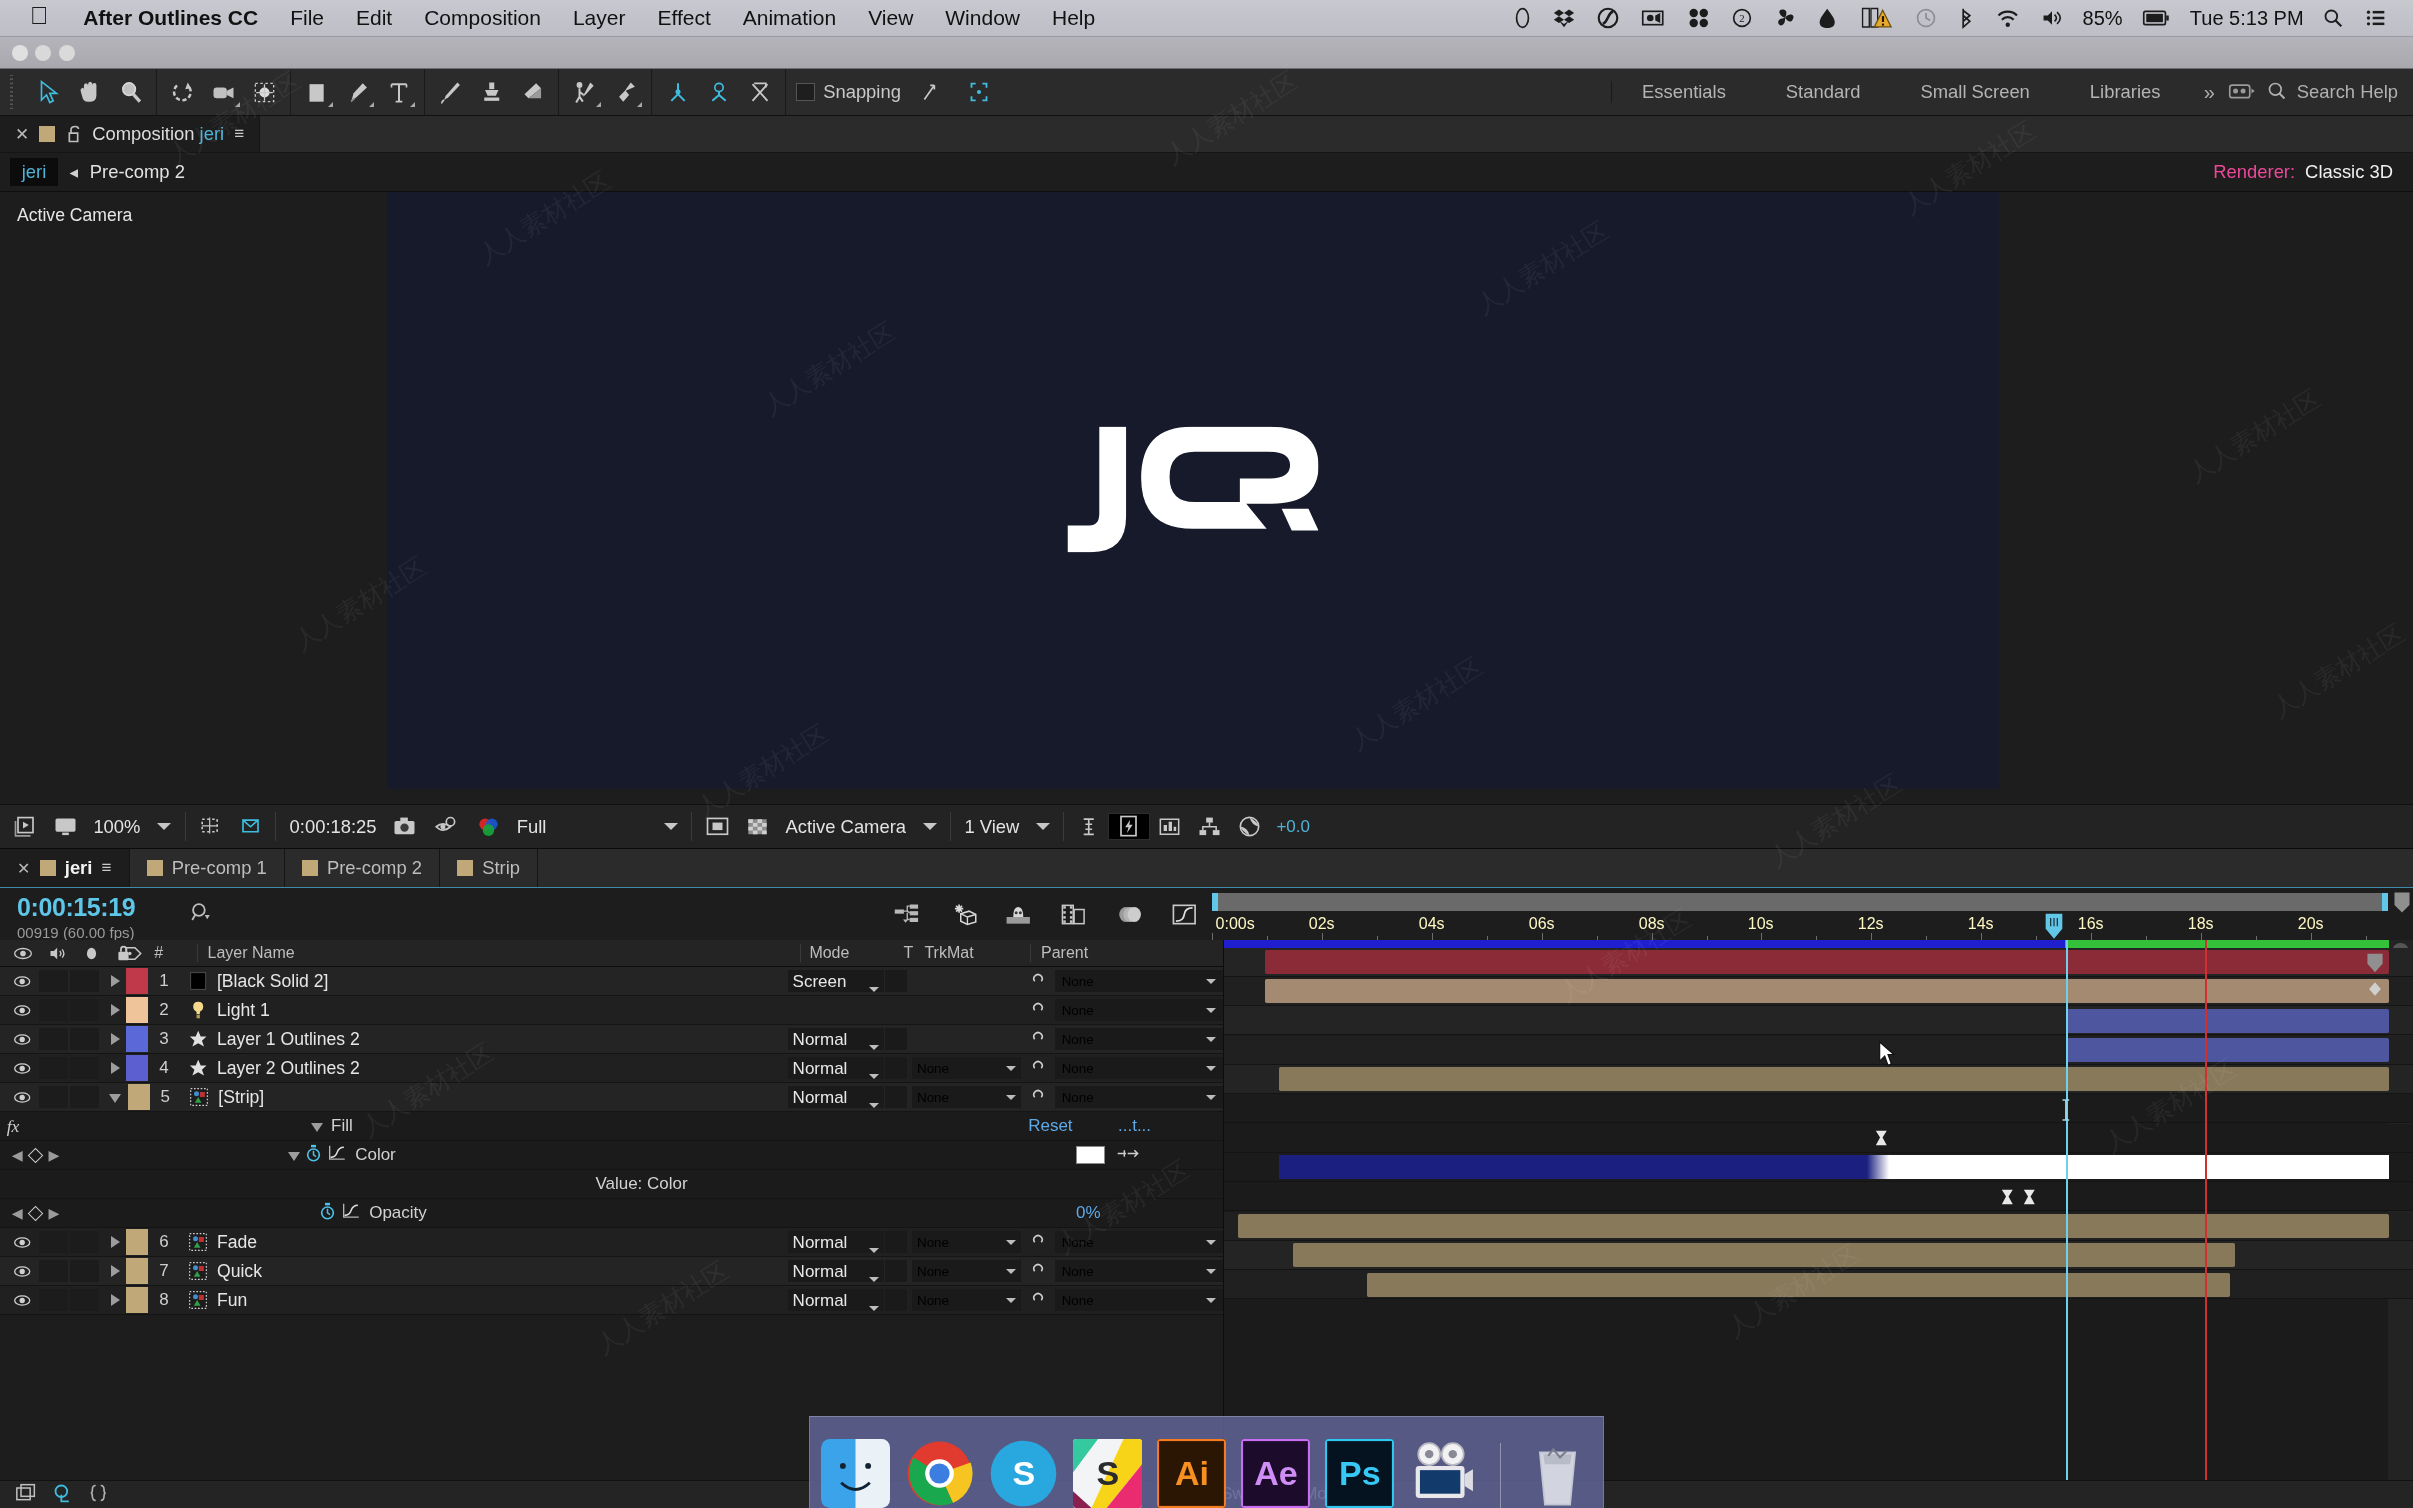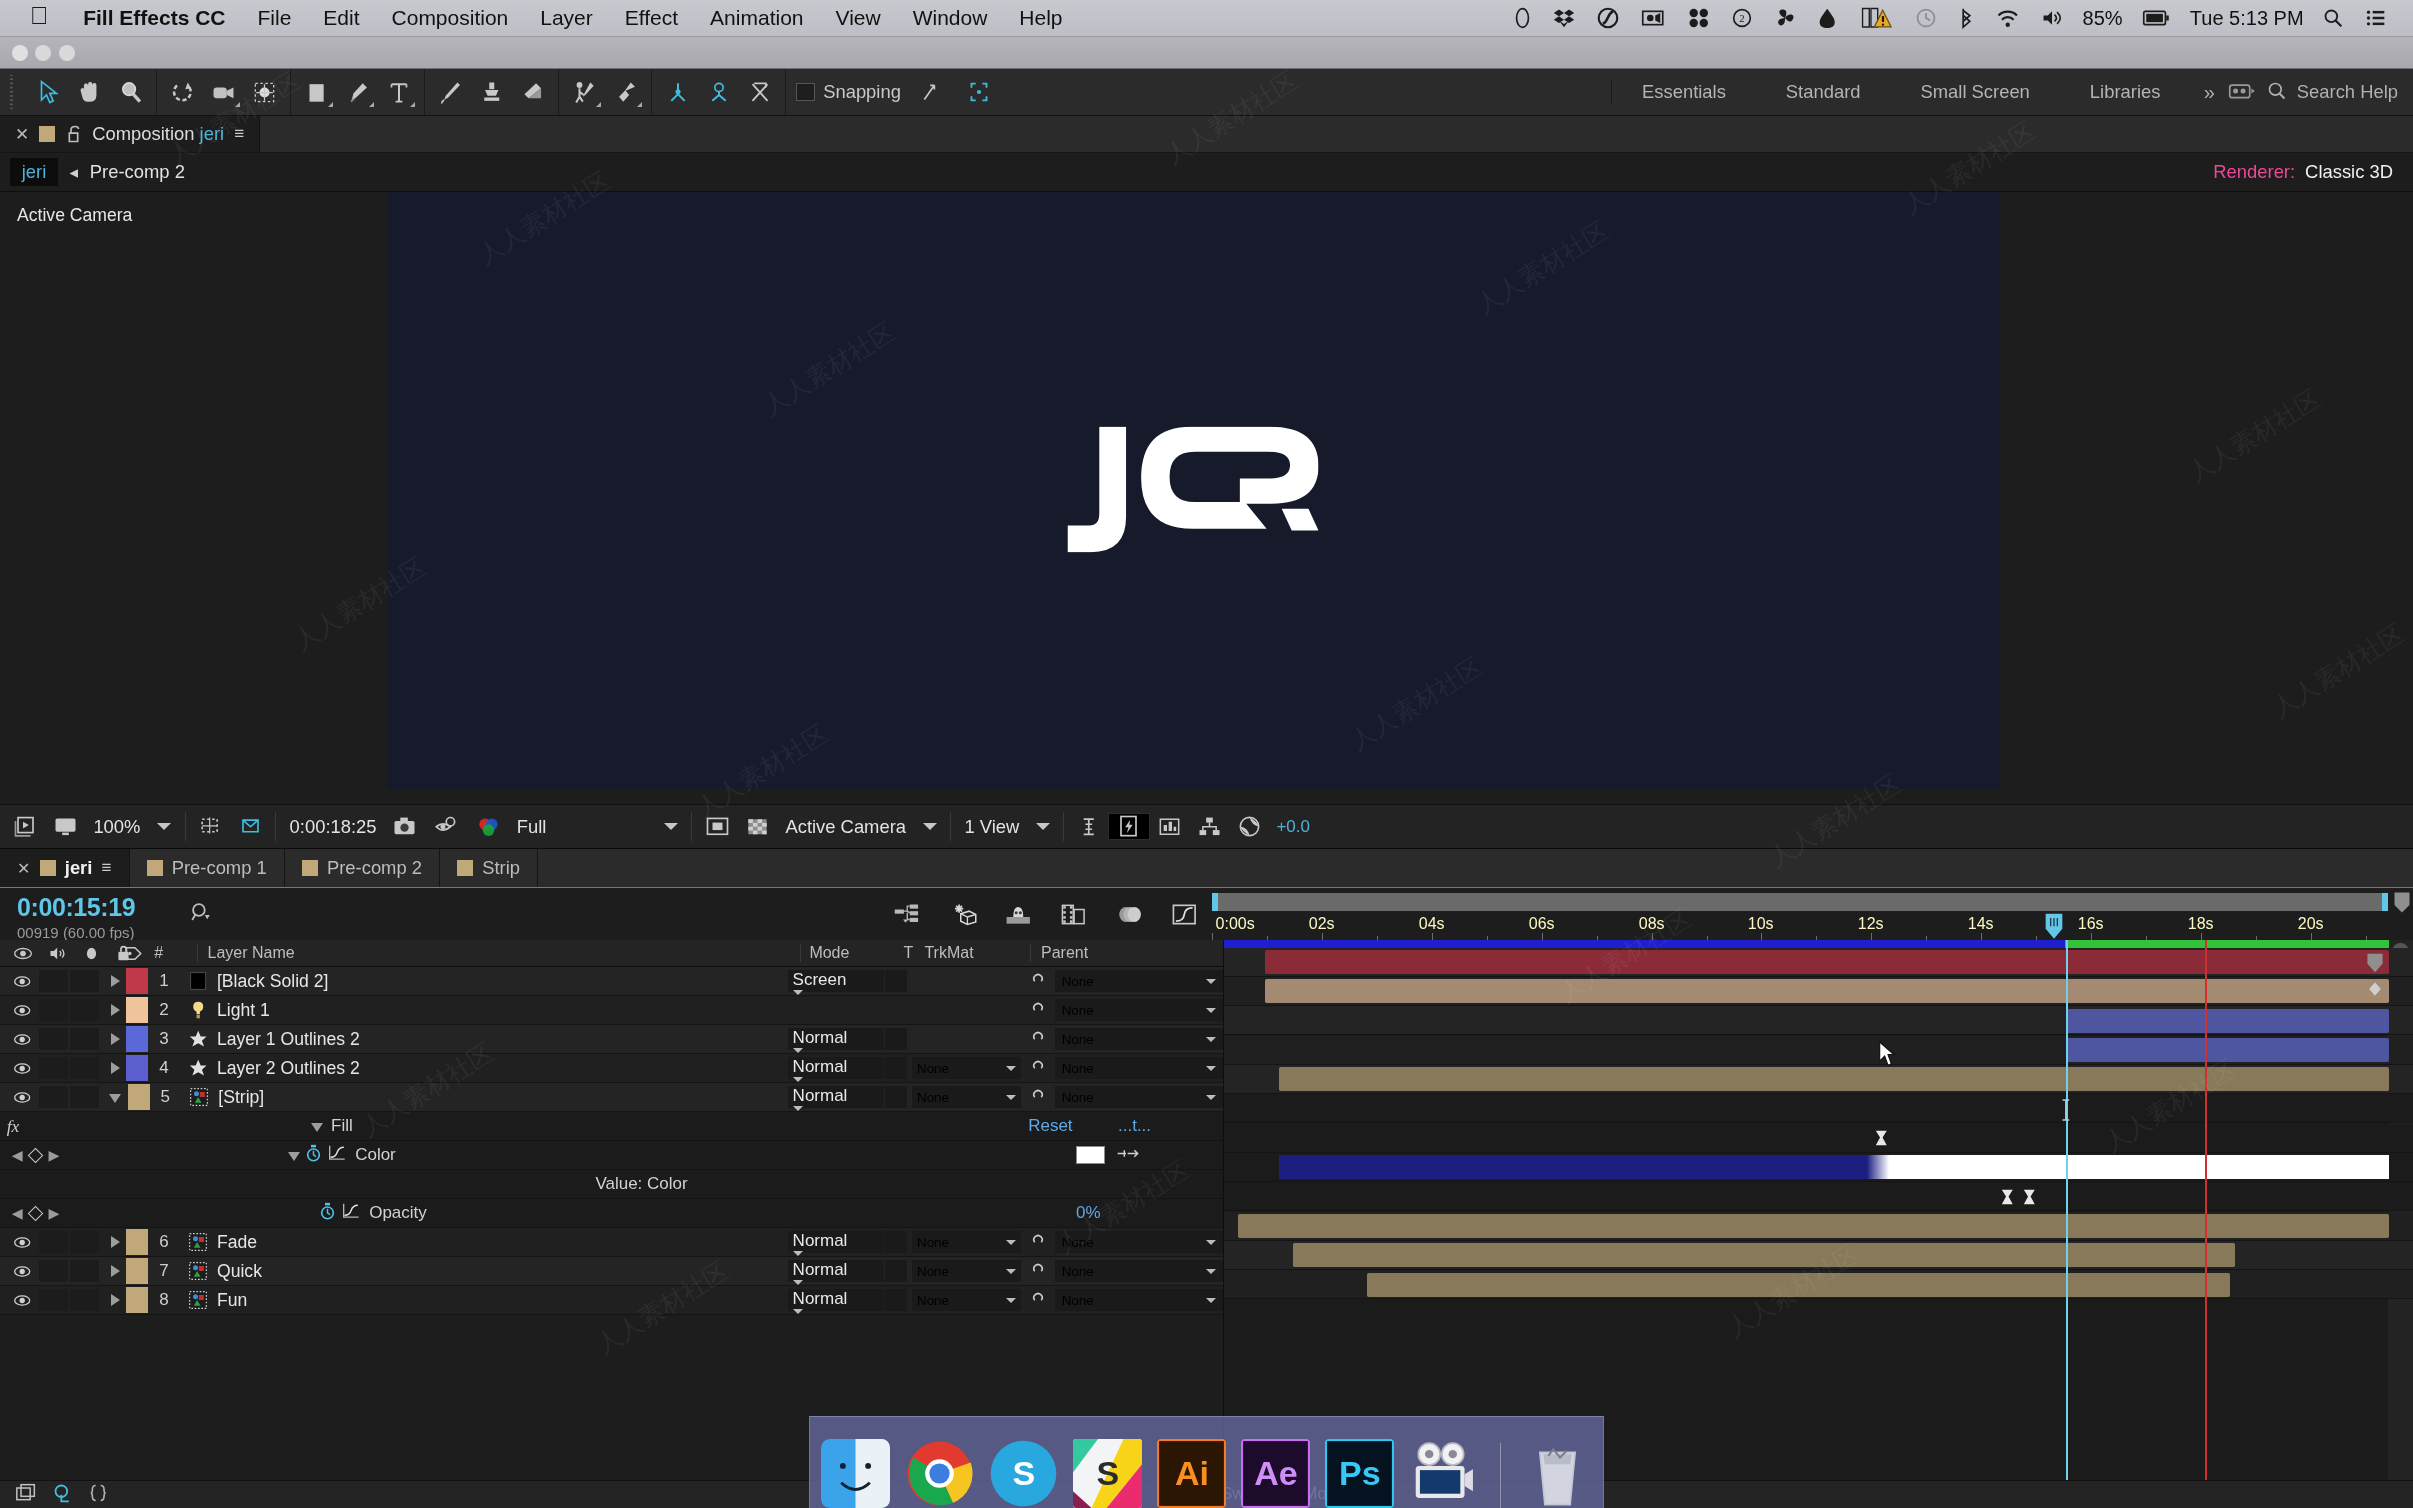--- a/index.html
+++ b/index.html
@@ -176,22 +176,22 @@
          margin-left: 8.4px;}
   .cellbox { width: 28.5px; height: 22.6px; background:#1c1c1c; margin-left: 2.5px; }
   .tri { width: 0; height: 0; border-top: 6.7px solid transparent; border-bottom: 6.7px solid transparent;
          border-left: 9.2px solid #9d9d9d; margin-left: 11.7px; }
   .tri.open { border-left:6.7px solid transparent; border-right:6.7px solid transparent;
               border-top: 9.2px solid #9d9d9d; border-bottom: 0; margin-left: 10px; margin-top: 3.4px;}
   .lcolor { width: 22px; height: 26px; margin-left: 6.7px; }
   .lnum { width: 37px; text-align:left; padding-left: 11px; font-size:17px; color:#cfcfcf; }
   .ltype { width: 25px; display:flex; align-items:center; justify-content:center; }
   .lname { font-size: 17.6px; color:#e6e6e6; padding-left: 6.7px; white-space:nowrap; }
-  .mode-cell { width: 96px; margin-left:auto; display:flex; align-items:flex-start;
-               justify-content:space-between; background:#1a1a1a; height:22.6px; padding: 0 5px; flex-direction: column;}
+  .mode-cell { width: 96px; margin-left:auto; display:flex; align-items:flex-end;
+               justify-content:space-between; background:#1a1a1a; height:22.6px; padding: 0 5px;}
   .mode-cell span { font-size:17px; color:#e8e8e8; }
   .mini-caret { width:0;height:0;border-left:5.9px solid transparent;border-right:5.9px solid transparent;
                 border-top:5.9px solid #bdbdbd;}
   .t-cell { width: 25px; display:flex; justify-content:center; }
   .t-box { width: 22px; height: 22.6px; background:#1a1a1a; }
   .trk-cell { width: 109px; display:flex; align-items:center; justify-content:space-between;
               background:#1a1a1a; height:22.6px; padding: 0 5px; margin-left: 3.4px;}
   .trk-cell.empty { background:transparent; }
   .par-ic { width: 34px; display:flex; justify-content:center; }
   .par-cell { width: 168px; display:flex; align-items:center; justify-content:space-between;
@@ -245,21 +245,21 @@
                pointer-events:none; user-select:none; z-index: 40;
                font-family:"DejaVu Sans", sans-serif; }
 </style>
 </head>
 <body>
 
 <div class="app">
 
   <div class="menubar">
     <div class="mb-apple"></div>
-    <div class="mb-item bold">Fill Effects CC</div>
+    <div class="mb-item bold">After Outlines CC</div>
     <div class="mb-item">File</div>
     <div class="mb-item">Edit</div>
     <div class="mb-item">Composition</div>
     <div class="mb-item">Layer</div>
     <div class="mb-item">Effect</div>
     <div class="mb-item">Animation</div>
     <div class="mb-item">View</div>
     <div class="mb-item">Window</div>
     <div class="mb-item">Help</div>
 

